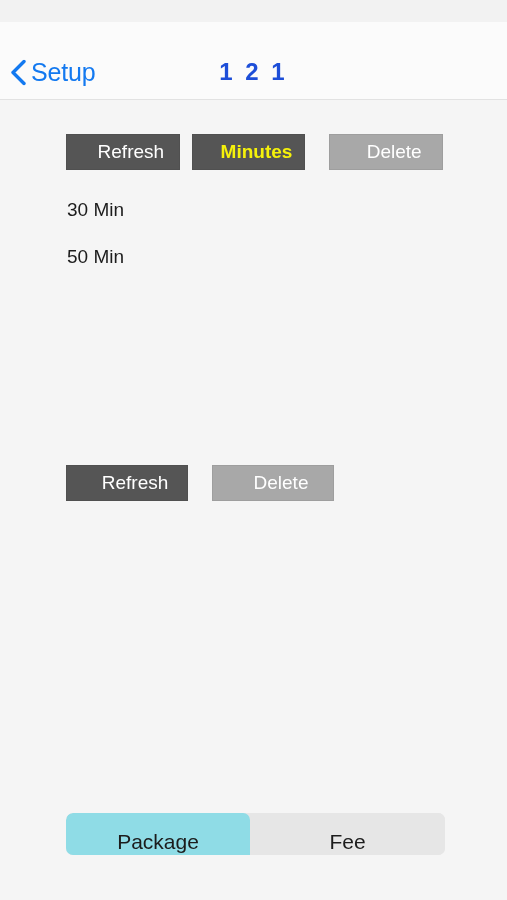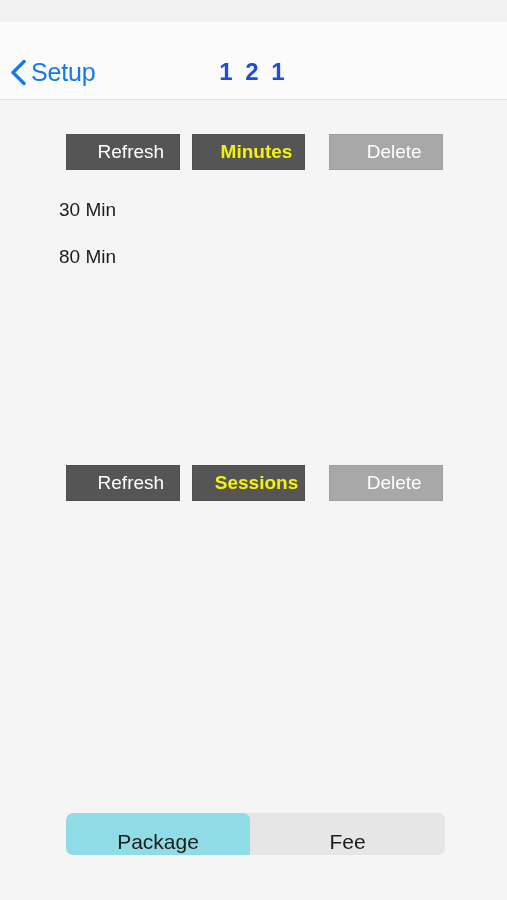--- a/index.html
+++ b/index.html
@@ -75,21 +75,21 @@
     width:122px; background:#555555; color:#f5f10b;
     margin-left:12px; font-weight:bold;
   }
   .grp-btn.delete {
     width:122px; background:#a8a8a8; color:#ffffff;
     margin-left:24px;
   }
 
   
   .opt-list {
-    position:absolute; left:59px; width:360px;
+    position:absolute; left:67px; width:360px;
   }
   .opt-list.list-minutes { top:85px; }
   .opt-list.list-sessions { top:416px; }
 
   .opt-item {
     height:47px;
     display:flex; align-items:center;
     font-size:19px; color:#1c1c1c;
     cursor:pointer;
   }
@@ -138,26 +138,25 @@
   <div class="content">
 
     <div class="btn-row row-minutes">
       <div class="grp-btn refresh">Refresh</div>
       <div class="grp-btn middle">Minutes</div>
       <div class="grp-btn delete">Delete</div>
     </div>
 
     <div class="opt-list list-minutes">
       <div class="opt-item">30 Min</div>
-      <div class="opt-item">80 Min</div>
+      <div class="opt-item">50 Min</div>
     </div>
 
     <div class="btn-row row-sessions">
       <div class="grp-btn refresh">Refresh</div>
-      <div class="grp-btn middle">Sessions</div>
       <div class="grp-btn delete">Delete</div>
     </div>
 
 
     <div class="segmented">
       <div class="seg seg-package">Package</div>
       <div class="seg seg-fee">Fee</div>
     </div>
 
   </div>

